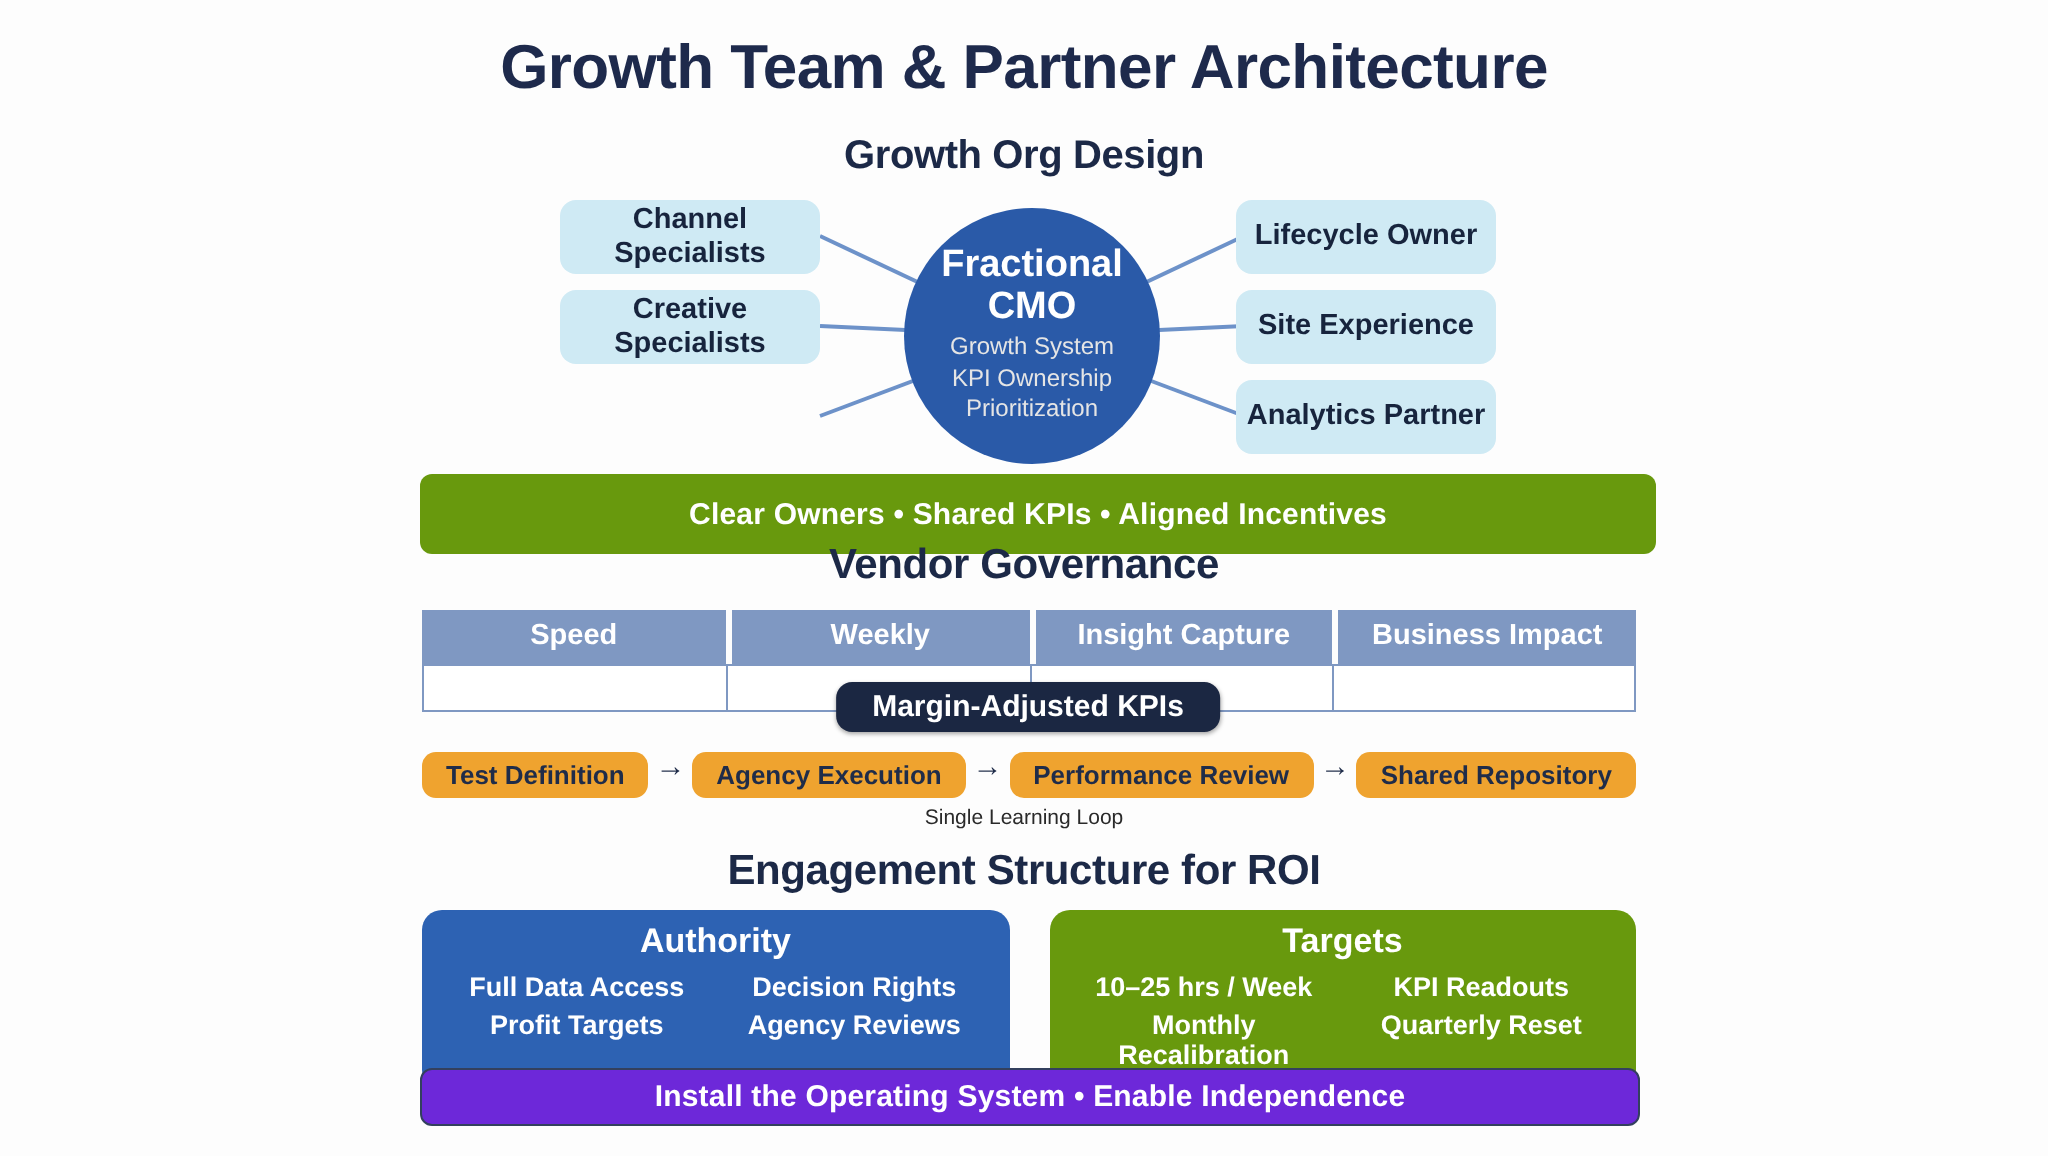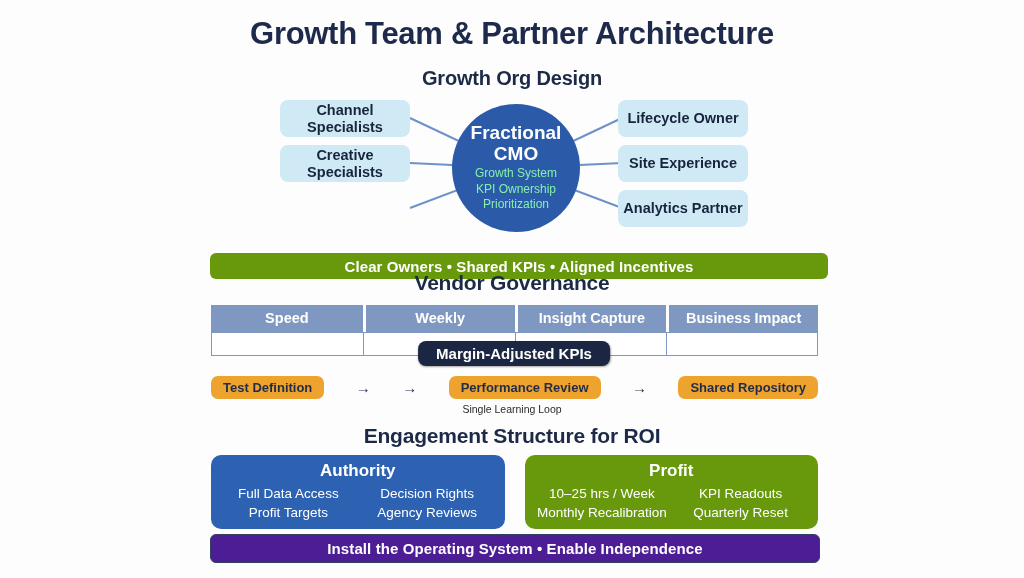--- a/index.html
+++ b/index.html
@@ -29,29 +29,29 @@
   }
   .org-left{left:73px;}
   .org-right{left:411px;}
   .row-0{top:0;} .row-1{top:45px;} .row-2{top:90px;}
   .hub{
     position:absolute;left:245px;top:4px;width:128px;height:128px;border-radius:50%;
     background:#2a5aa8;display:flex;flex-direction:column;align-items:center;justify-content:center;
     color:#fff;text-align:center;
   }
   .hub-title{font-size:19px;font-weight:700;line-height:1.08;}
-  .hub-items{margin-top:2px;font-size:12px;line-height:1.3;color:#86efac;font-weight:400;}
+  .hub-items{margin-top:2px;font-size:12px;line-height:1.3;color:#e5e5e5;font-weight:400;}
 
   
   .banner{
     position:absolute;display:flex;align-items:center;justify-content:center;
     color:#fff;font-weight:700;font-size:15px;border-radius:6px;letter-spacing:0.1px;
   }
-  .banner-green{left:210px;top:237px;width:618px;height:26px;background:#68990d;margin-top:16px;}
-  .banner-dark{left:210px;top:534px;width:608px;height:27px;background:#4c1d95;border:1px solid #33405e;}
+  .banner-green{left:210px;top:237px;width:618px;height:40px;background:#68990d;}
+  .banner-dark{left:210px;top:534px;width:608px;height:27px;background:#6d28d9;border:1px solid #33405e;}
 
   
   .gov-table{position:absolute;left:211px;top:305px;width:607px;}
   .gov-header{display:grid;grid-template-columns:1fr 1fr 1fr 1fr;}
   .gov-header .cell{
     background:#7f98c2;color:#fff;font-weight:700;font-size:14.5px;text-align:center;
     height:27px;line-height:27px;border-left:3px solid #fdfdfd;
   }
   .gov-header .cell:first-child{border-left:none;}
   .gov-body{
@@ -62,41 +62,41 @@
   .gov-body .cell:first-child{border-left:none;}
   .kpi-overlay{
     position:absolute;left:514px;top:341px;transform:translateX(-50%);
     background:#1b2742;color:#fff;font-weight:700;font-size:15px;
     padding:4px 18px;border-radius:8px;white-space:nowrap;box-shadow:0 1px 2px rgba(0,0,0,0.35);
   }
 
   
   .flow{
     position:absolute;left:211px;top:376px;width:607px;
-    display:flex;align-items:center;justify-content:space-between;
+    display:flex;align-items:flex-start;justify-content:space-between;
   }
   .flow-step{
     background:#efa32f;border-radius:7px;padding:4px 12px;white-space:nowrap;
     font-size:13px;font-weight:700;color:#1f2c49;
   }
   .flow-arrow{color:#1f2c49;font-weight:700;font-size:15px;line-height:1;}
   .flow-caption{
     position:absolute;left:0;top:403px;width:1024px;text-align:center;
     font-size:10.5px;color:#2a2a2a;
   }
 
   
   .cards{position:absolute;left:211px;top:455px;width:607px;display:flex;gap:20px;}
   .card{flex:1;border-radius:10px;color:#fff;padding:6px 8px 9px;}
   .card-blue{background:#2d62b3;}
   .card-green{background:#68990d;}
   .card-title{text-align:center;font-size:17px;font-weight:700;margin-bottom:5px;}
   .card-grid{
     display:grid;grid-template-columns:1fr 1fr;row-gap:3px;
-    font-size:13.5px;text-align:center;line-height:1.15;
+    font-size:13.5px;text-align:center;line-height:1.15;font-weight:bold;
   }
 </style>
 </head>
 <body>
 
 <div class="page">
 
   <h1 class="page-title">Growth Team &amp; Partner Architecture</h1>
 
   <h2 class="section-title org-title">Growth Org Design</h2>
@@ -150,41 +150,42 @@
       <div class="cell"></div>
       <div class="cell"></div>
     </div>
   </div>
 
   <div class="kpi-overlay">Margin-Adjusted KPIs</div>
 
   <div class="flow">
     <div class="flow-step">Test Definition</div>
     <span class="flow-arrow">→</span>
+    <div class="flow-step">Agency Execution</div>
     <span class="flow-arrow">→</span>
     <div class="flow-step">Performance Review</div>
     <span class="flow-arrow">→</span>
     <div class="flow-step">Shared Repository</div>
   </div>
   <div class="flow-caption">Single Learning Loop</div>
 
   <h2 class="section-title eng-title">Engagement Structure for ROI</h2>
 
   <div class="cards">
     <div class="card card-blue">
       <div class="card-title">Authority</div>
       <div class="card-grid">
         <div>Full Data Access</div>
         <div>Decision Rights</div>
         <div>Profit Targets</div>
         <div>Agency Reviews</div>
       </div>
     </div>
     <div class="card card-green">
-      <div class="card-title">Profit</div>
+      <div class="card-title">Targets</div>
       <div class="card-grid">
         <div>10–25 hrs / Week</div>
         <div>KPI Readouts</div>
         <div>Monthly Recalibration</div>
         <div>Quarterly Reset</div>
       </div>
     </div>
   </div>
 
   <div class="banner banner-dark">Install the Operating System • Enable Independence</div>

